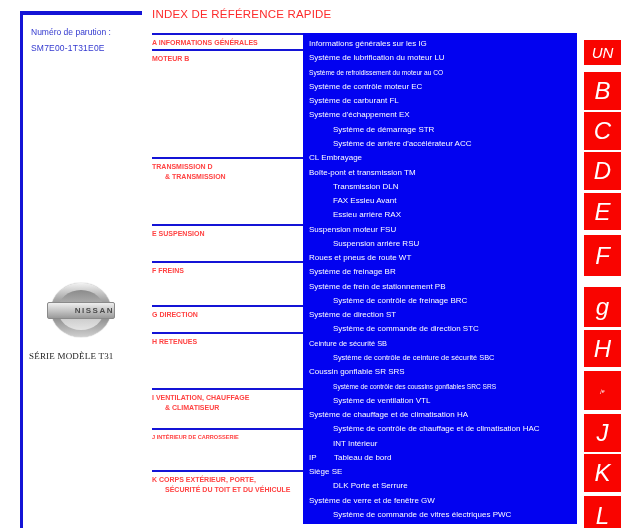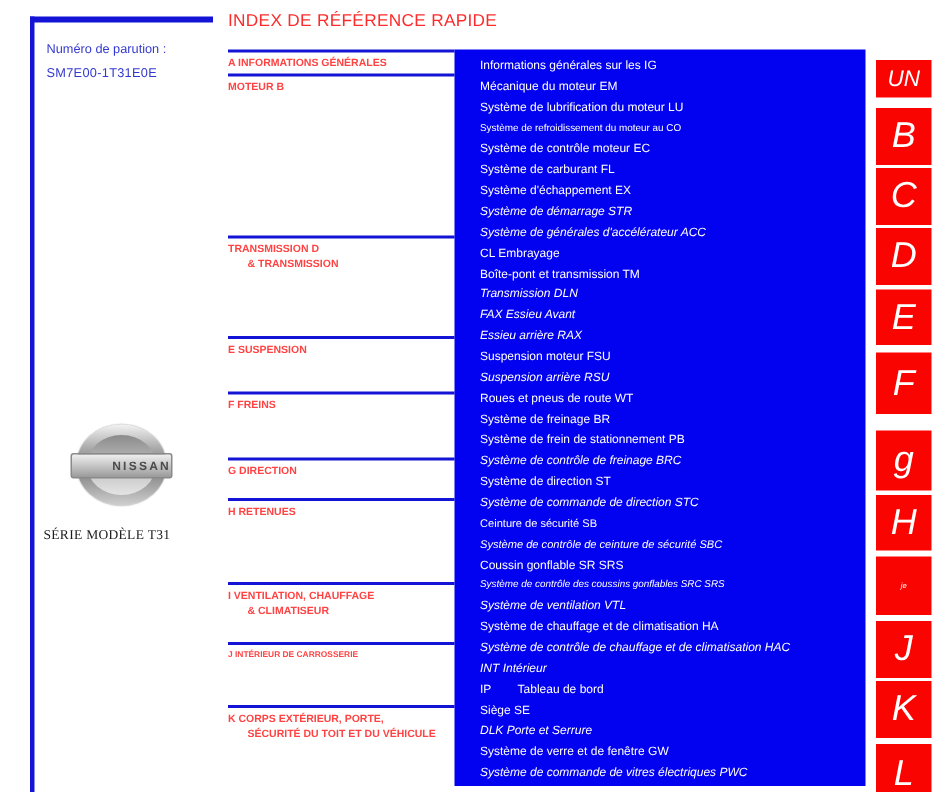--- a/index.html
+++ b/index.html
@@ -58,22 +58,22 @@
   .index-block{
     position:absolute;left:303px;top:33px;width:274px;height:491px;
     background:var(--block-blue);
     display:flex;flex-direction:column;justify-content:space-between;
     padding:4px 0 2px 0;box-sizing:border-box;
   }
   .index-row{
     color:#ffffff;font-size:8px;line-height:12px;white-space:pre;
     display:flex;align-items:center;flex:1 1 auto;
   }
-  .index-row.ind0{padding-left:17px;font-style:italic;}
-  .index-row.ind1{padding-left:17px;}
+  .index-row.ind0{padding-left:30px;}
+  .index-row.ind1{padding-left:6px;}
   .index-row.sm{font-size:7.4px;}
   .index-row.xs{font-size:6.6px;}
 
   
   .tab{
     position:absolute;left:584px;width:37px;background:var(--tab-red);
     color:#fff;display:flex;align-items:center;justify-content:center;
     font-family:"Liberation Sans","DejaVu Sans",sans-serif;
     font-style:italic;
   }
@@ -129,28 +129,27 @@
         <div>J INTÉRIEUR DE CARROSSERIE</div>
       </div>
       <div class="cat" style="top: 470px; height: 58px;">
         <div>K CORPS EXTÉRIEUR, PORTE,</div>
         <div class="l2">SÉCURITÉ DU TOIT ET DU VÉHICULE</div>
       </div>
     </div>
 
   <div class="index-block" id="index-block">
       <div class="index-row ind1">Informations générales sur les IG</div>
-      <div class="index-row ind1">Mécanique du moteur EM</div>
       <div class="index-row ind1">Système de lubrification du moteur LU</div>
       <div class="index-row ind1 xs">Système de refroidissement du moteur au CO</div>
       <div class="index-row ind1">Système de contrôle moteur EC</div>
       <div class="index-row ind1">Système de carburant FL</div>
       <div class="index-row ind1">Système d'échappement EX</div>
       <div class="index-row ind0">Système de démarrage STR</div>
-      <div class="index-row ind0">Système de générales d'accélérateur ACC</div>
+      <div class="index-row ind0">Système de arrière d'accélérateur ACC</div>
       <div class="index-row ind1">CL Embrayage</div>
       <div class="index-row ind1">Boîte-pont et transmission TM</div>
       <div class="index-row ind0">Transmission DLN</div>
       <div class="index-row ind0">FAX Essieu Avant</div>
       <div class="index-row ind0">Essieu arrière RAX</div>
       <div class="index-row ind1">Suspension moteur FSU</div>
       <div class="index-row ind0">Suspension arrière RSU</div>
       <div class="index-row ind1">Roues et pneus de route WT</div>
       <div class="index-row ind1">Système de freinage BR</div>
       <div class="index-row ind1">Système de frein de stationnement PB</div>

